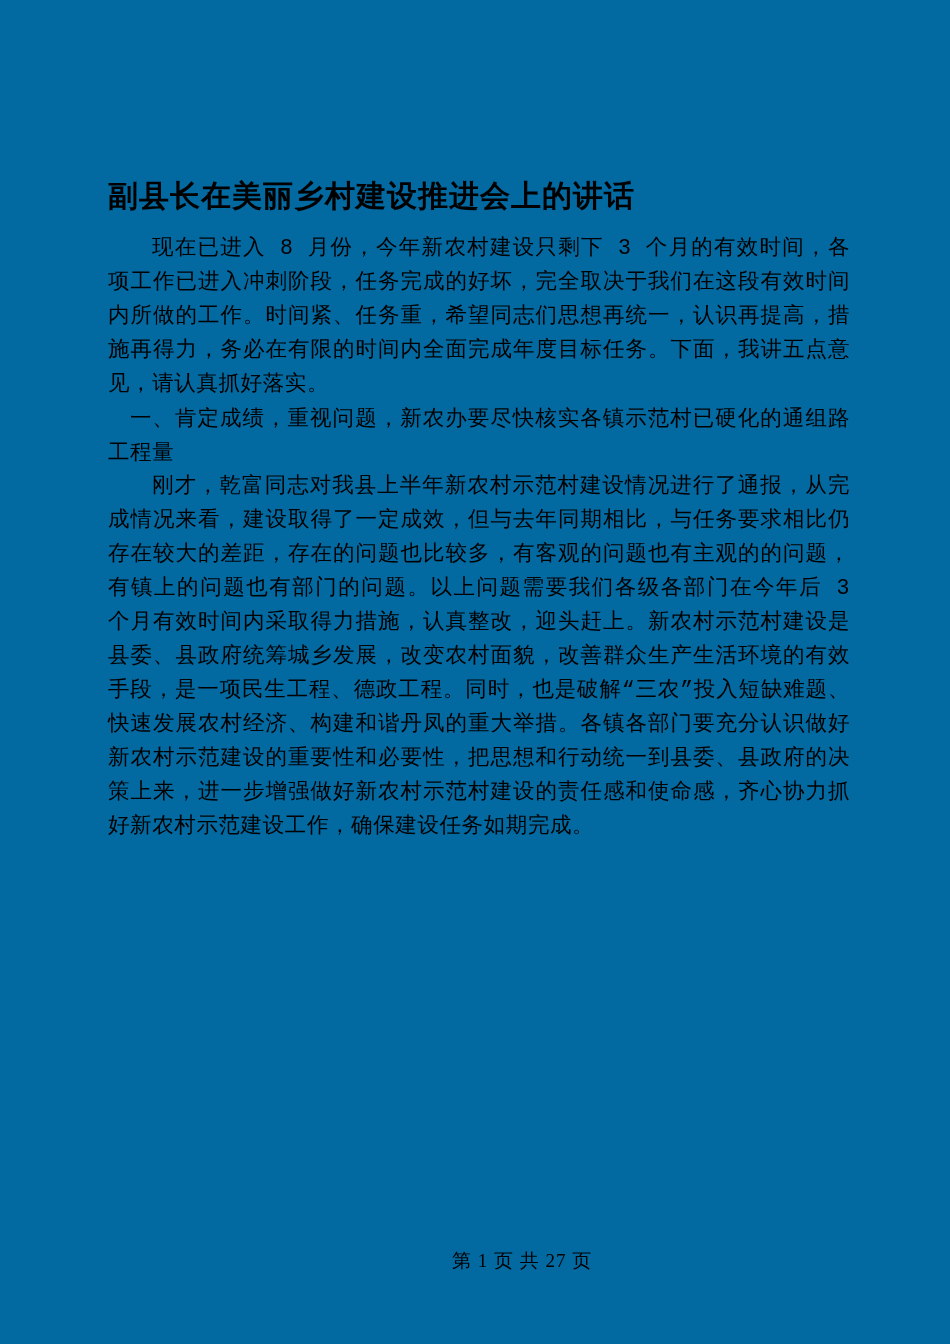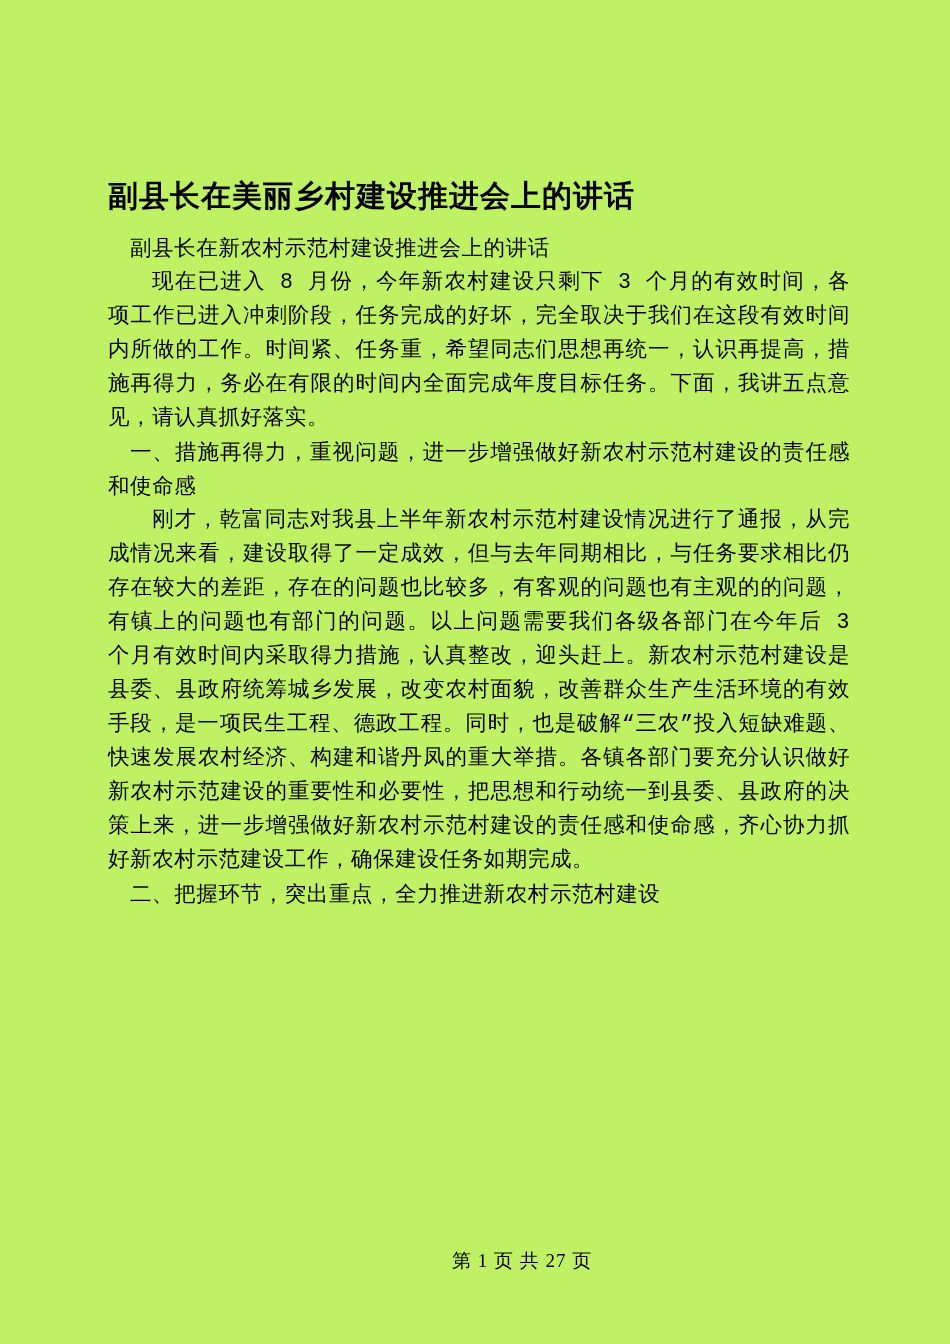--- a/index.html
+++ b/index.html
@@ -14,21 +14,21 @@
     color: #000000;
     position: relative;
     overflow: hidden;
   }
   .page {
     width: 950px;
     height: 1344px;
     box-sizing: border-box;
     padding: 0;
     position: relative;
-    background: #bef264;
+    background: #0369a1;
   }
   .doc-body {
     position: absolute;
     left: 108px;
     top: 176px;
     width: 742px;
   }
   .doc-title {
     font-family: "Liberation Serif", serif;
     font-size: 30px;
@@ -78,25 +78,23 @@
   }
 </style>
 </head>
 <body>
 
 <div class="page">
 
   <div class="doc-body">
     <h1 class="doc-title">副县长在美丽乡村建设推进会上的讲话</h1>
 
-    <p class="para indent1">副县长在新农村示范村建设推进会上的讲话</p>
     <p class="para indent2">现在已进入 8 月份，今年新农村建设只剩下 3 个月的有效时间，各项工作已进入冲刺阶段，任务完成的好坏，完全取决于我们在这段有效时间内所做的工作。时间紧、任务重，希望同志们思想再统一，认识再提高，措施再得力，务必在有限的时间内全面完成年度目标任务。下面，我讲五点意见，请认真抓好落实。</p>
-    <p class="para indent1">一、措施再得力，重视问题，进一步增强做好新农村示范村建设的责任感和使命感</p>
+    <p class="para indent1">一、肯定成绩，重视问题，新农办要尽快核实各镇示范村已硬化的通组路工程量</p>
     <p class="para indent2">刚才，乾富同志对我县上半年新农村示范村建设情况进行了通报，从完成情况来看，建设取得了一定成效，但与去年同期相比，与任务要求相比仍存在较大的差距，存在的问题也比较多，有客观的问题也有主观的的问题，有镇上的问题也有部门的问题。以上问题需要我们各级各部门在今年后 3 个月有效时间内采取得力措施，认真整改，迎头赶上。新农村示范村建设是县委、县政府统筹城乡发展，改变农村面貌，改善群众生产生活环境的有效手段，是一项民生工程、德政工程。同时，也是破解“三农”投入短缺难题、快速发展农村经济、构建和谐丹凤的重大举措。各镇各部门要充分认识做好新农村示范建设的重要性和必要性，把思想和行动统一到县委、县政府的决策上来，进一步增强做好新农村示范村建设的责任感和使命感，齐心协力抓好新农村示范建设工作，确保建设任务如期完成。</p>
-    <p class="para indent1">二、把握环节，突出重点，全力推进新农村示范村建设</p>
   </div>
 
   <div class="footer-line"></div>
   <div class="footer">
     <span class="footer-text">第 1 页  共 27 页</span>
   </div>
 
 </div>
 
 </body></html>

